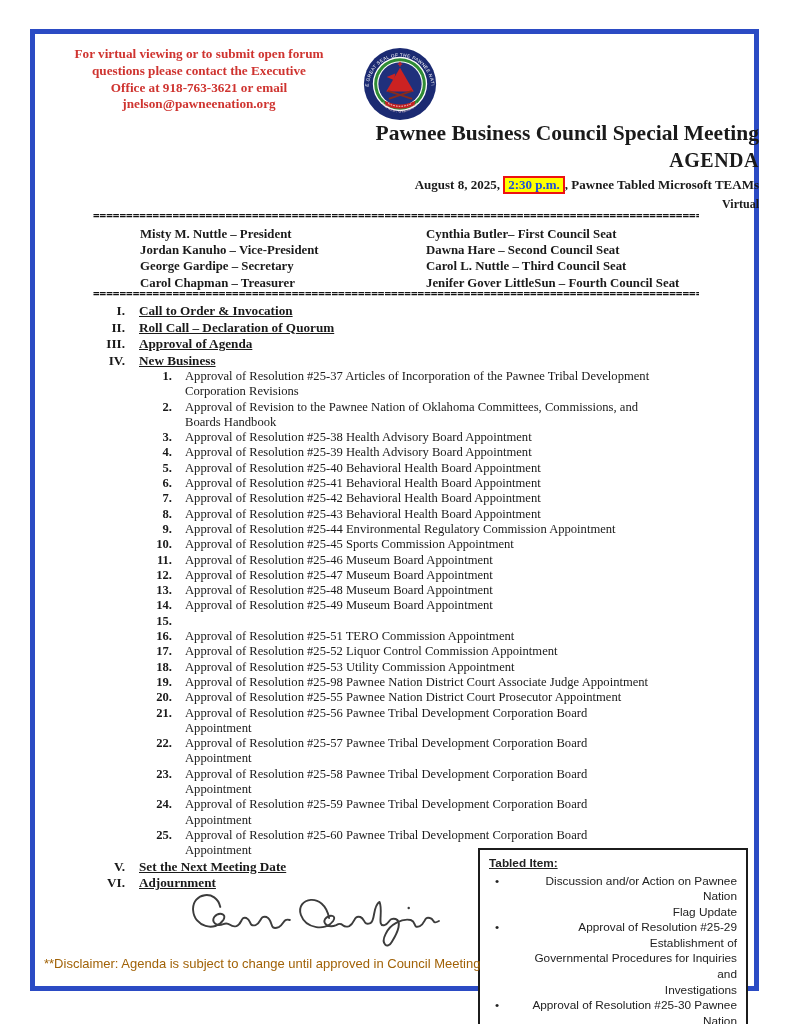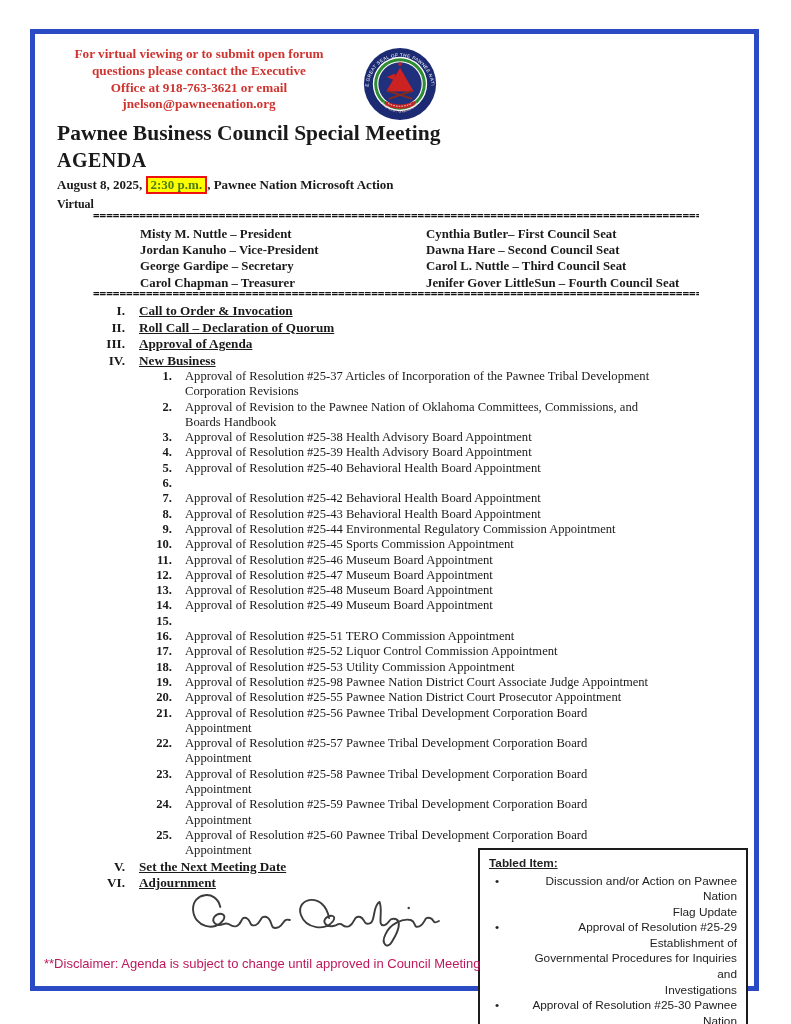--- a/index.html
+++ b/index.html
@@ -13,27 +13,27 @@
   }
   
   .notice{
     position:absolute;left:45px;top:46px;width:308px;
     color:#cf3430;font-weight:bold;font-size:13.2px;line-height:1.27;
     text-align:center;white-space:pre-line;
   }
   
   .seal{position:absolute;left:358px;top:46px;width:84px;height:76px;}
   
-  .header{position:absolute;left:30px;top:120px;width:729px;text-align:left;margin-left:27px;}
+  .header{position:absolute;left:30px;top:120px;width:729px;text-align:right;}
   .title{font-size:21.5px;font-weight:bold;line-height:1.25;}
   .subtitle{font-size:20px;font-weight:bold;line-height:1.3;letter-spacing:.5px;}
   .dateline{font-size:13px;font-weight:bold;margin-top:3px;}
   .time-hl{
     background:#ffff00;border:2.5px solid #ee1111;padding:0 3px;
-    color:#4d7c0f;display:inline-block;line-height:1.1;
+    color:#1d4ed8;display:inline-block;line-height:1.1;
   }
   .venue{font-size:12px;font-weight:bold;margin-top:3px;}
   
   .divider{
     position:absolute;left:93px;width:606px;height:12px;overflow:hidden;
     font-family:"DejaVu Sans Mono",monospace;font-size:11px;font-weight:bold;
     white-space:nowrap;line-height:11px;color:#111;
   }
   .divider.d1{top:210px;}
   .divider.d2{top:288px;}
@@ -57,21 +57,21 @@
   }
   .tabled-title{text-decoration:underline;font-weight:600;margin-bottom:2px;}
   .tabled-row{display:flex;}
   .tabled-row .bullet{width:10px;margin-left:6px;margin-right:12px;flex:none;}
   .tabled-row .txt{white-space:pre-line;text-align:right;}
   
   .signature{position:absolute;left:182px;top:880px;width:262px;height:72px;}
   
   .disclaimer{
     position:absolute;left:44px;top:956px;
-    font-family:"Liberation Sans",sans-serif;font-size:13px;color:#be185d;
+    font-family:"Liberation Sans",sans-serif;font-size:13px;color:#a16207;
   }
 </style>
 </head>
 <body>
 
 <div class="page">
 
   <div class="blue-border"></div>
 
   <div class="notice">For virtual viewing or to submit open forum
@@ -101,21 +101,21 @@
       <path d="M27.5,60.5 Q40,66.5 52.5,60.5" stroke="#ffffff" stroke-width="0.9" fill="none" stroke-dasharray="1.6 1.3"></path>
       <text font-size="3.6" fill="#f4d7d7" letter-spacing="0.5" font-family="Liberation Sans, sans-serif">
         <textPath href="#arcBot" startOffset="50%" text-anchor="middle">PAWNEE, OKLAHOMA</textPath>
       </text>
     </svg>
   </div>
 
   <div class="header">
     <div class="title">Pawnee Business Council Special Meeting</div>
     <div class="subtitle">AGENDA</div>
-    <div class="dateline"><span>August 8, 2025, </span><span class="time-hl">2:30 p.m.</span><span>, Pawnee Nation Microsoft Action</span></div>
+    <div class="dateline"><span>August 8, 2025, </span><span class="time-hl">2:30 p.m.</span><span>, Pawnee Tabled Microsoft TEAMs</span></div>
     <div class="venue">Virtual</div>
   </div>
 
   <div class="divider d1">============================================================================================================================</div>
 
   <div class="council-col left">
 
       <div class="council-member">Misty M. Nuttle – President</div>
 
       <div class="council-member">Jordan Kanuho – Vice-President</div>
@@ -184,20 +184,21 @@
           <span class="txt">Approval of Resolution #25-39 Health Advisory Board Appointment</span>
         </div>
 
         <div class="row-sub">
           <span class="num">5.</span>
           <span class="txt">Approval of Resolution #25-40 Behavioral Health Board Appointment</span>
         </div>
 
         <div class="row-sub">
           <span class="num">6.</span>
+          <span class="txt">Approval of Resolution #25-41 Behavioral Health Board Appointment</span>
         </div>
 
         <div class="row-sub">
           <span class="num">7.</span>
           <span class="txt">Approval of Resolution #25-42 Behavioral Health Board Appointment</span>
         </div>
 
         <div class="row-sub">
           <span class="num">8.</span>
           <span class="txt">Approval of Resolution #25-43 Behavioral Health Board Appointment</span>

